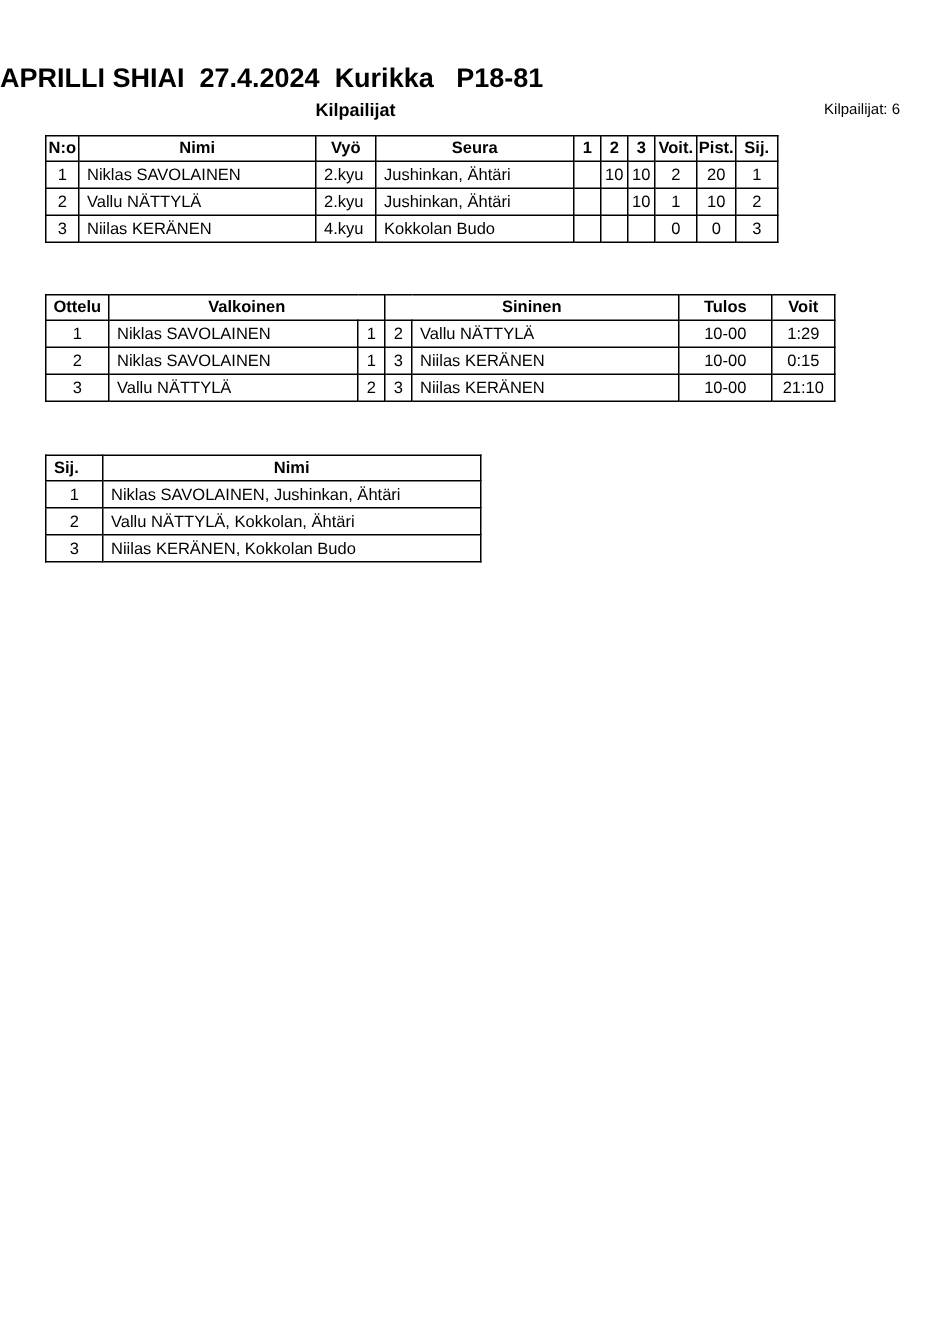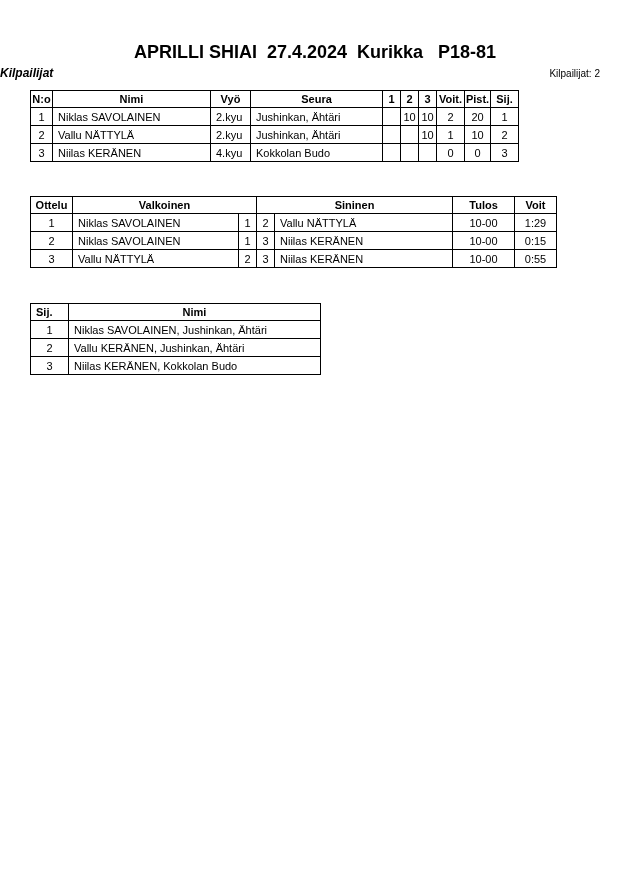--- a/index.html
+++ b/index.html
@@ -11,30 +11,29 @@
     background: #ffffff;
     color: #000000;
     font-family: "Liberation Sans", sans-serif;
     overflow: hidden;
   }
   .doc-title {
     position: absolute;
     top: 42px;
     left: 0;
     width: 630px;
-    text-align: center;
     font-size: 18px;
     font-weight: bold;
     white-space: pre;
   }
   .section-label {
     position: absolute;
     font-size: 12px;
     font-weight: bold;
-    font-style: italic;
+    text-align: center;
   }
   .label-kilpailijat { top: 66px; left: 0; width: 474px; }
   .label-ottelut     { top: 175px; left: 0; width: 600px; }
   .label-tulokset    { top: 285px; left: 30px; width: 290px; }
   .count-label {
     position: absolute;
     top: 68px;
     right: 30px;
     font-size: 10px;
   }
@@ -59,21 +58,21 @@
   .tbl-results     { top: 303px; left: 30px; width: 290px; }
 </style>
 </head>
 <body>
 
 <div class="page">
 
   <div class="doc-title">APRILLI SHIAI  27.4.2024  Kurikka   P18-81</div>
 
   <div class="section-label label-kilpailijat">Kilpailijat</div>
-  <div class="count-label">Kilpailijat: 2</div>
+  <div class="count-label">Kilpailijat: 6</div>
 
   <table class="tbl-competitors">
     <colgroup>
       <col style="width:22px">
         <col style="width:158px">
         <col style="width:40px">
         <col style="width:132px">
       <col style="width:18px">
         <col style="width:18px">
         <col style="width:18px">
@@ -170,21 +169,21 @@
       <td class="c">10-00</td>
       <td class="c">0:15</td>
     </tr>
     <tr>
       <td class="c">3</td>
       <td class="l">Vallu NÄTTYLÄ</td>
       <td class="c">2</td>
       <td class="c">3</td>
       <td class="l">Niilas KERÄNEN</td>
       <td class="c">10-00</td>
-      <td class="c">0:55</td>
+      <td class="c">21:10</td>
     </tr>
   </tbody>
     </table>
 
 
   <table class="tbl-results">
     <colgroup>
       <col style="width:38px">
         <col style="width:252px">
     </colgroup>
@@ -192,21 +191,21 @@
         <tr>
       <th class="l">Sij.</th>
       <th>Nimi</th>
     </tr>
     <tr>
       <td class="c">1</td>
       <td class="l">Niklas SAVOLAINEN, Jushinkan, Ähtäri</td>
     </tr>
     <tr>
       <td class="c">2</td>
-      <td class="l">Vallu KERÄNEN, Jushinkan, Ähtäri</td>
+      <td class="l">Vallu NÄTTYLÄ, Kokkolan, Ähtäri</td>
     </tr>
     <tr>
       <td class="c">3</td>
       <td class="l">Niilas KERÄNEN, Kokkolan Budo</td>
     </tr>
   </tbody>
     </table>
 
 </div>
 

